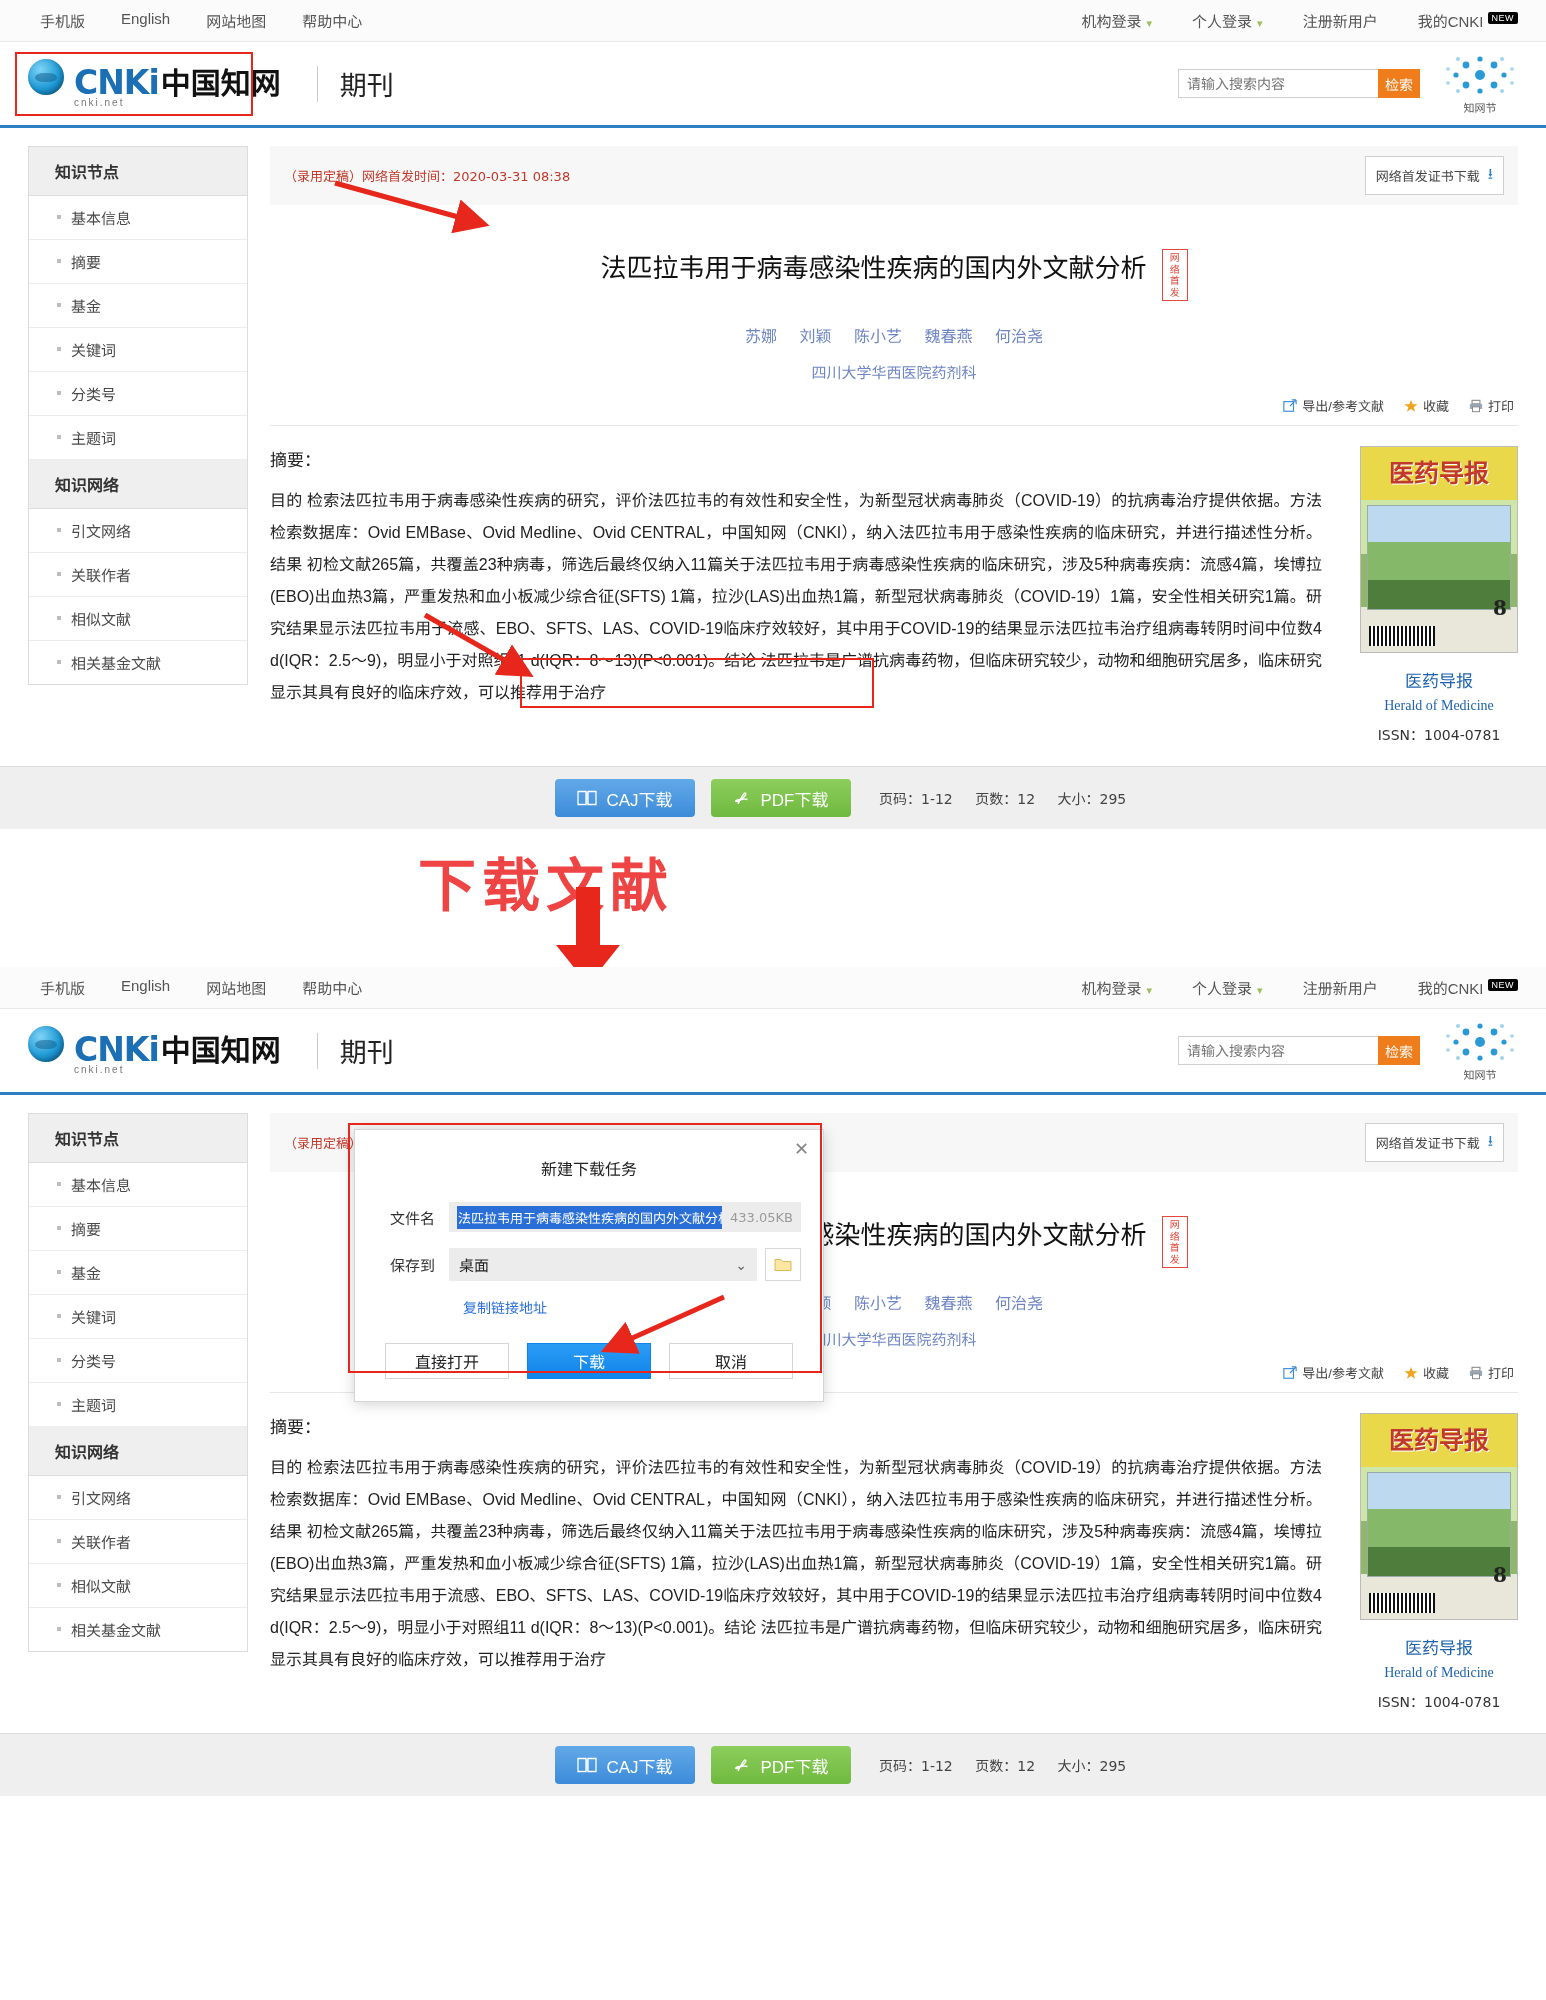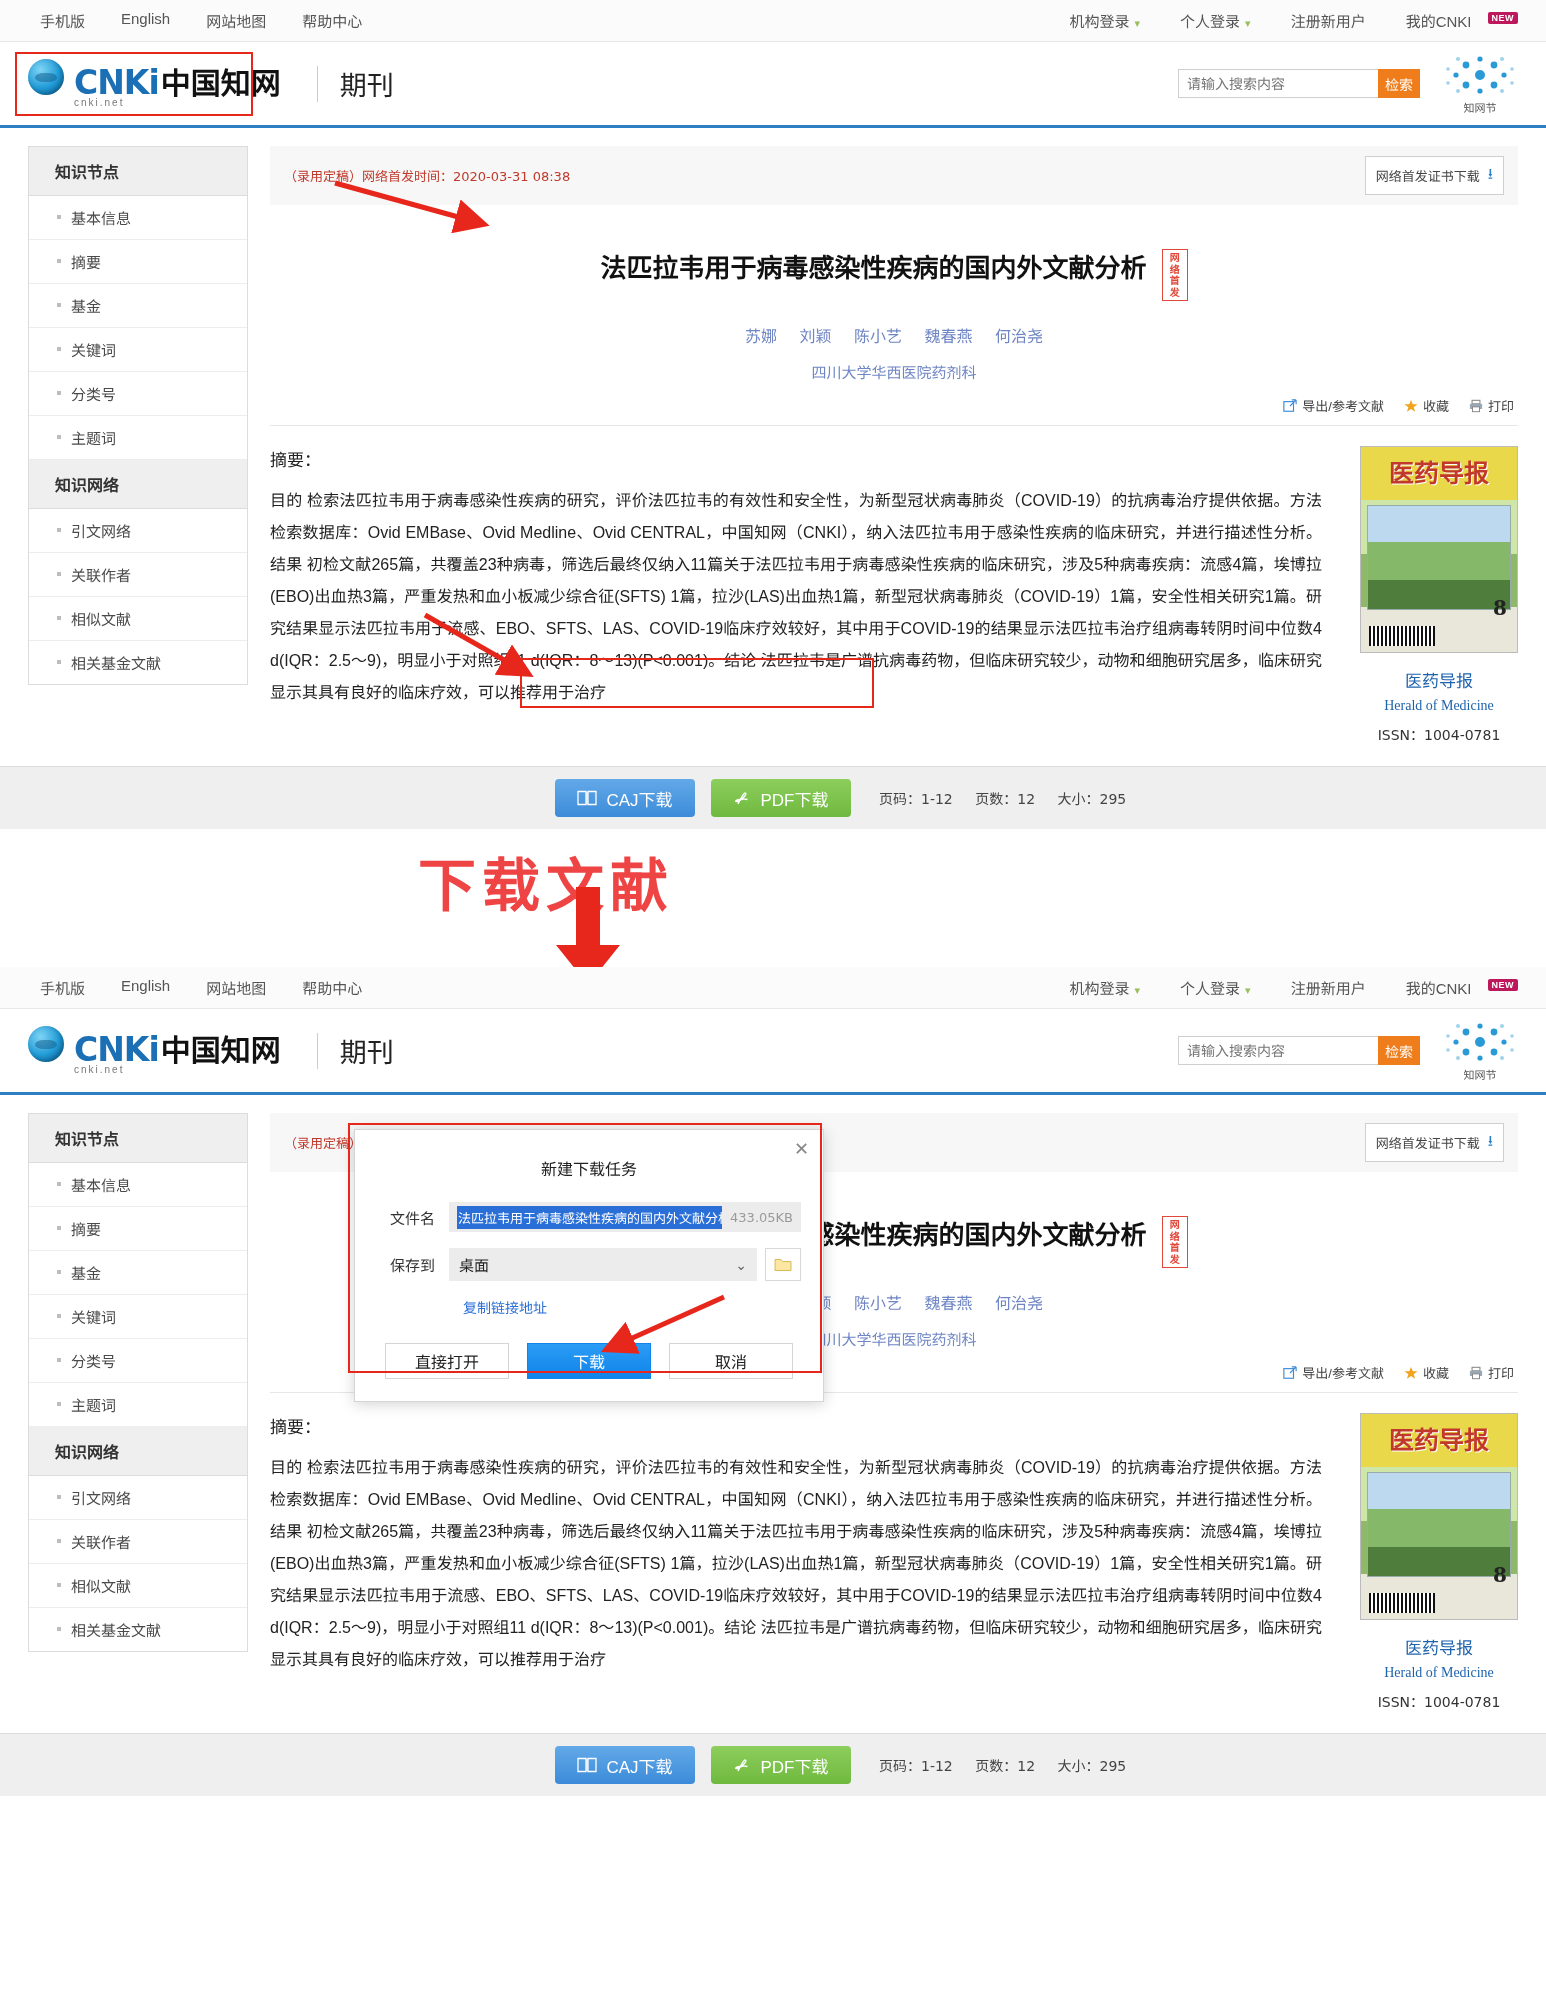--- a/index.html
+++ b/index.html
@@ -29,23 +29,23 @@
     justify-content: center;
   }
   .topbar .left-links { display: flex; gap: 36px; }
   .topbar .right-links { margin-left: auto; display: flex; gap: 40px; align-items: center; }
   .topbar a { color: #555; text-decoration: none; white-space: nowrap; }
   .caret {
     display: inline-block; margin-left: 5px;
     color: #9bbf5e; font-size: 11px; vertical-align: middle;
   }
   .new-badge {
-    display:inline-block; background:#be185d; color:#fff;
-    font-size:9px; font-weight:bold; padding:1px 4px;
-    border-radius:2px; vertical-align: super; margin-left:16px;
+    display:inline-block; background:#000000; color:#fff;
+    font-size:9px; font-weight:normal; padding:1px 4px;
+    border-radius:2px; vertical-align: super; margin-left:4px;
     letter-spacing:0.5px;
   }
 
   
   .header {
     height: 83px;
     display: flex;
     align-items: center;
     padding: 0 28px 0 18px;
     position: relative;
@@ -123,21 +123,21 @@
   }
   .firstpub-btn {
     margin-left:auto; background:#fff; border:1px solid #cfcfcf;
     padding: 6px 10px; font-size:13px; color:#444;
     display:flex; align-items:center; gap:8px; cursor:pointer;
   }
   .dl-arrow { color:#2a7fc9; font-size:15px; }
 
   .article-head { text-align:center; padding: 42px 0 0 0; position:relative; }
   .article-title {
-    font-size:26px; color:#111; font-weight:bold; display:inline-block;
+    font-size:26px; color:#111; font-weight:normal; display:inline-block;
     position:relative;
   }
   .wf-badge {
     display:inline-block; vertical-align:top; margin-left:8px;
     border:1px solid #e0483a; color:#e0483a; font-size:10px;
     line-height:1.15; padding:2px 3px; width:26px; text-align:center;
     margin-top:2px;
   }
   .authors { margin-top: 22px; font-size:16px; color:#6f86c4; }
   .authors span { margin: 0 9px; cursor:pointer; }

